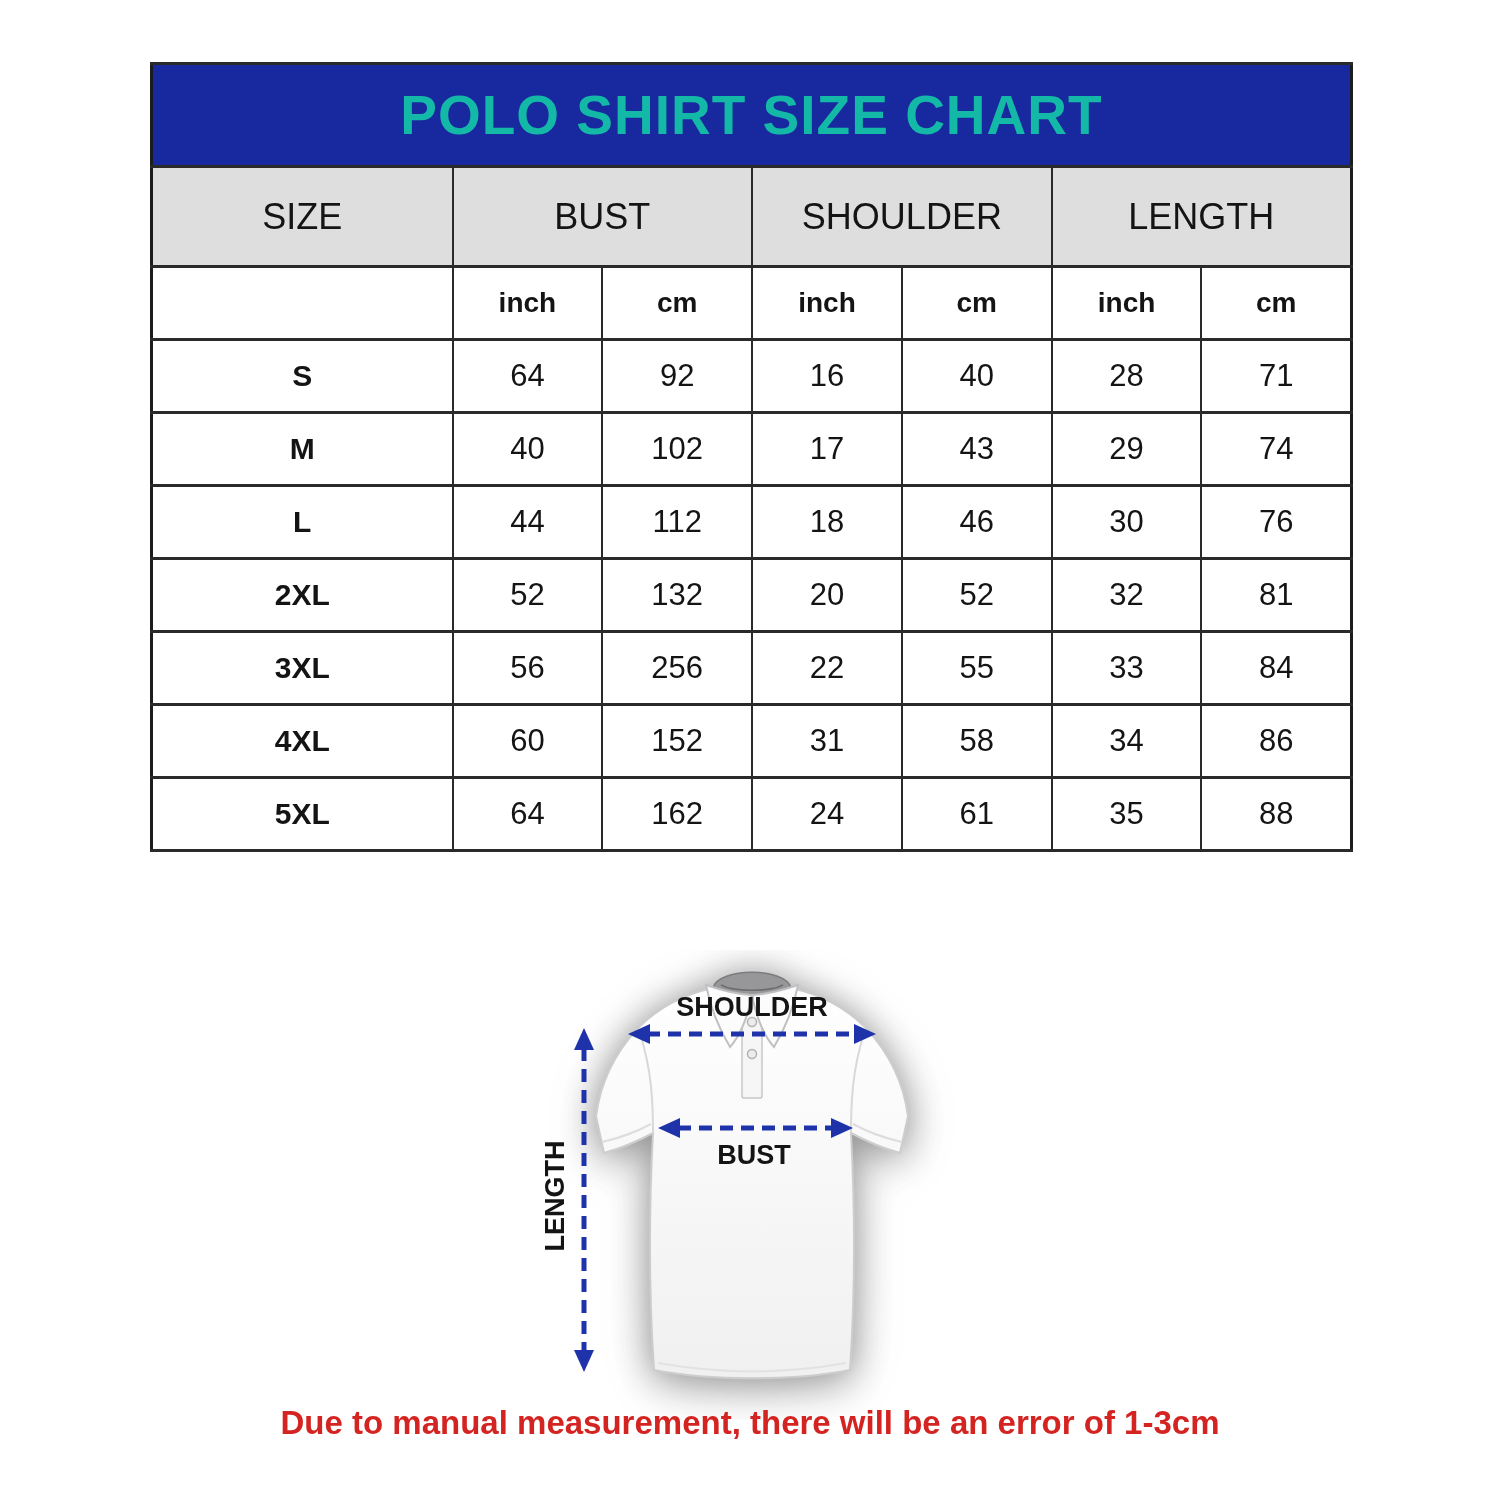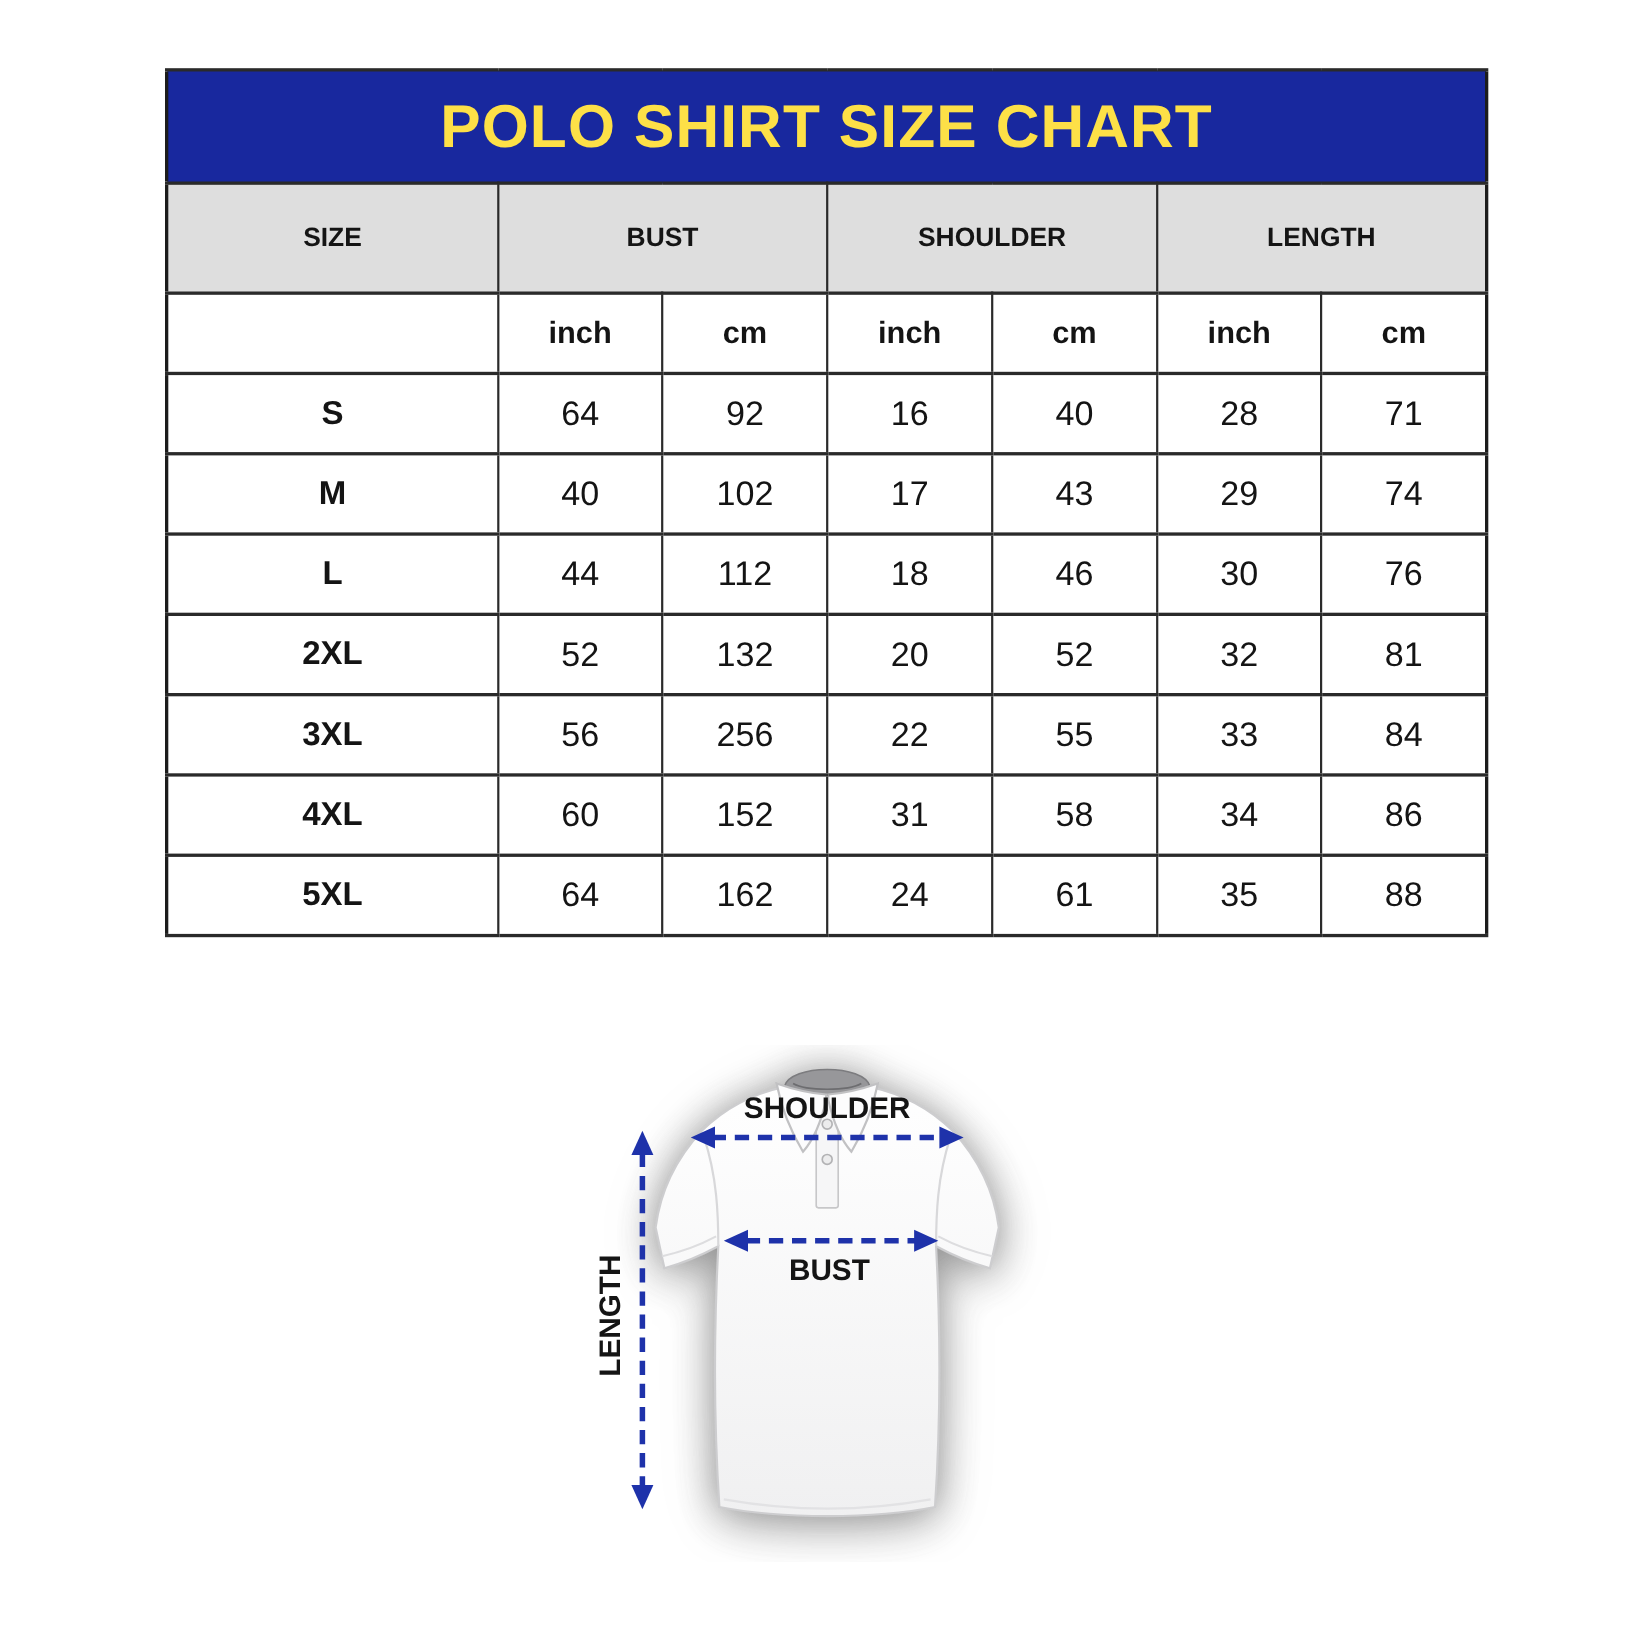--- a/index.html
+++ b/index.html
@@ -11,25 +11,25 @@
   table.size-table{
     position:absolute;left:150px;top:62px;width:1200px;
     border-collapse:collapse;table-layout:fixed;
     border:3px solid #1c1c1c;
   }
   table.size-table td{
     border:2px solid #2a2a2a;border-top-width:3px;border-bottom-width:3px;
     text-align:center;vertical-align:middle;padding:0;
   }
   td.banner{
-    height:100px;background:#18289e;color:#fde047;
+    height:100px;background:#18289e;color:#14b8a6;
     font-size:55px;font-weight:bold;letter-spacing:1px;
   }
   tr.head-row td{
-    height:97px;background:#dedede;font-size:24px;font-weight:bold;
+    height:97px;background:#dedede;font-size:36px;font-weight:normal;
   }
   tr.unit-row td{
     height:70px;background:#ffffff;font-size:28px;font-weight:bold;
   }
   tr.data-row td{height:70px;background:#ffffff;font-size:31px;}
   tr.data-row td.size-cell{font-weight:bold;font-size:30px;}
   
   svg.diagram{position:absolute;left:480px;top:950px;}
   .shirt{filter:drop-shadow(0 9px 20px rgba(70,70,70,.45)) drop-shadow(0 -4px 14px rgba(90,90,90,.28));}
   svg text{font-family:"Liberation Sans",sans-serif;font-weight:bold;fill:#141414;}
@@ -199,14 +199,15 @@
       <line x1="104" y1="98" x2="104" y2="402" stroke="#1e32aa" stroke-width="5" stroke-dasharray="13 8"></line>
       <polygon points="104,78 94,100 114,100"></polygon>
       <polygon points="104,422 94,400 114,400"></polygon>
     </g>
 
     <text x="272" y="66" font-size="27" text-anchor="middle">SHOULDER</text>
     <text x="274" y="214" font-size="27" text-anchor="middle">BUST</text>
     <text transform="translate(84 246) rotate(-90)" font-size="27" text-anchor="middle">LENGTH</text>
   </svg>
 
+  <div class="footer-note">Due to manual measurement, there will be an error of 1-3cm</div>
 
 </div>
 
 </body></html>

